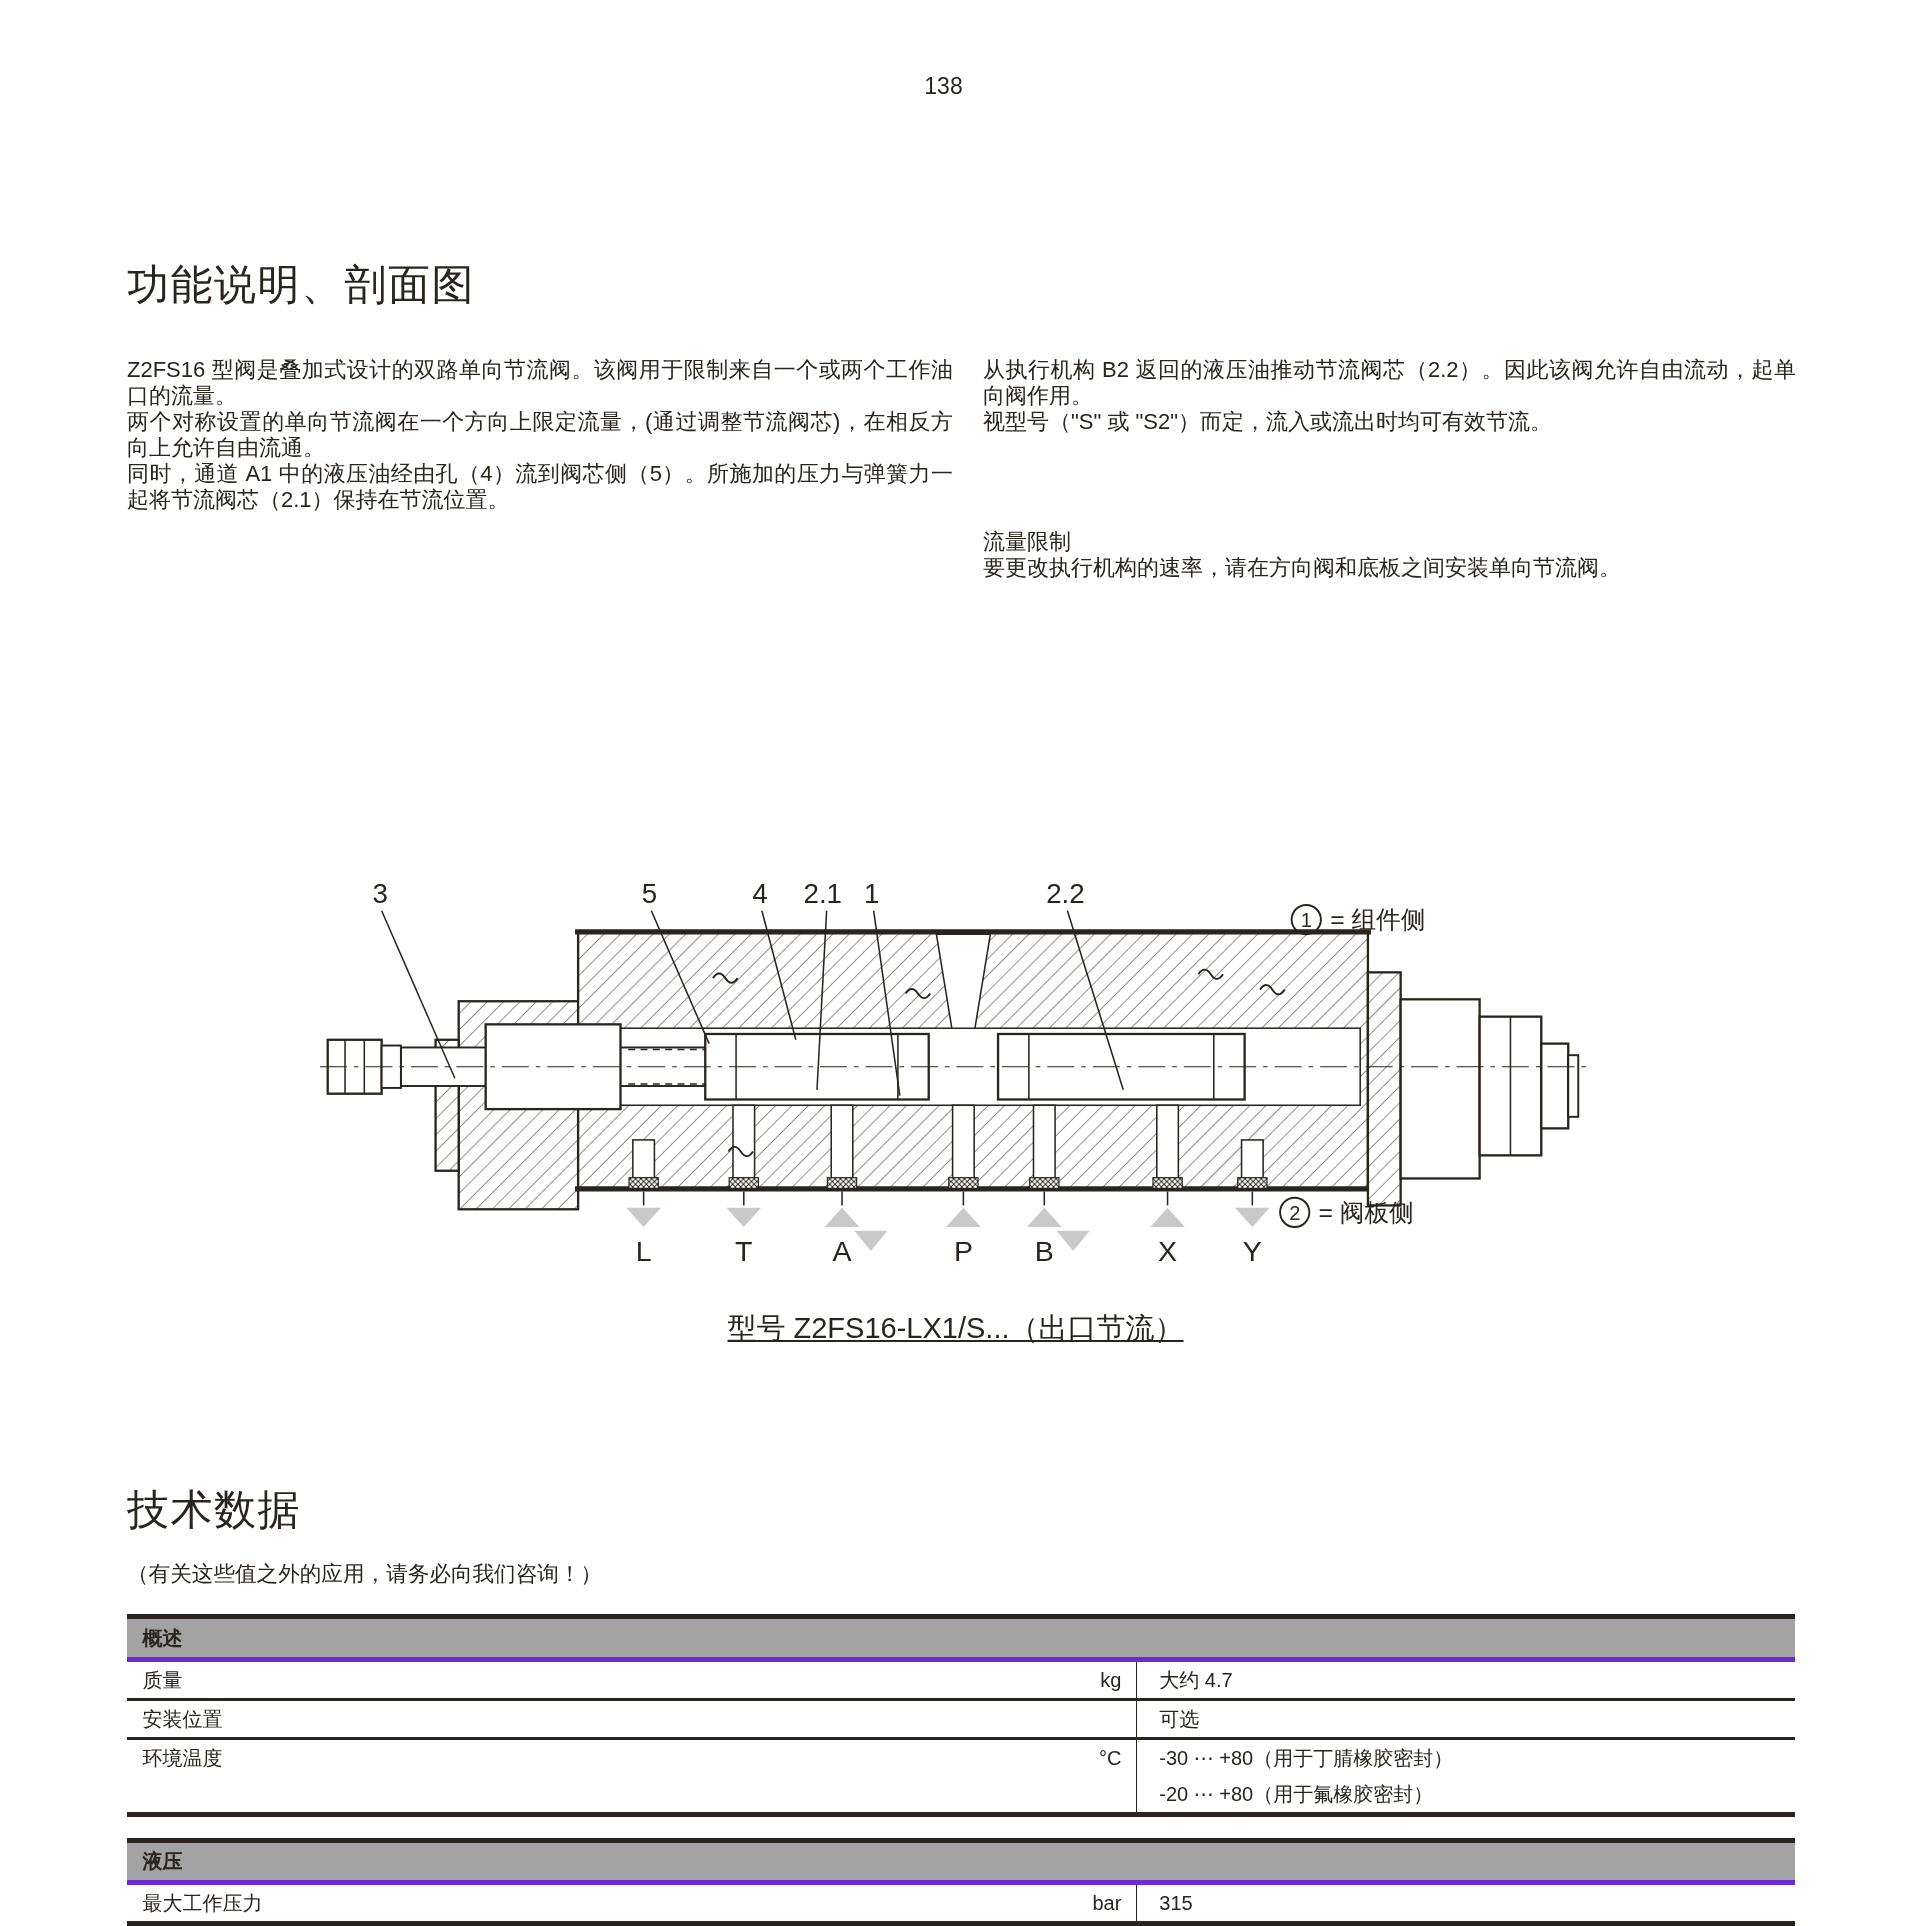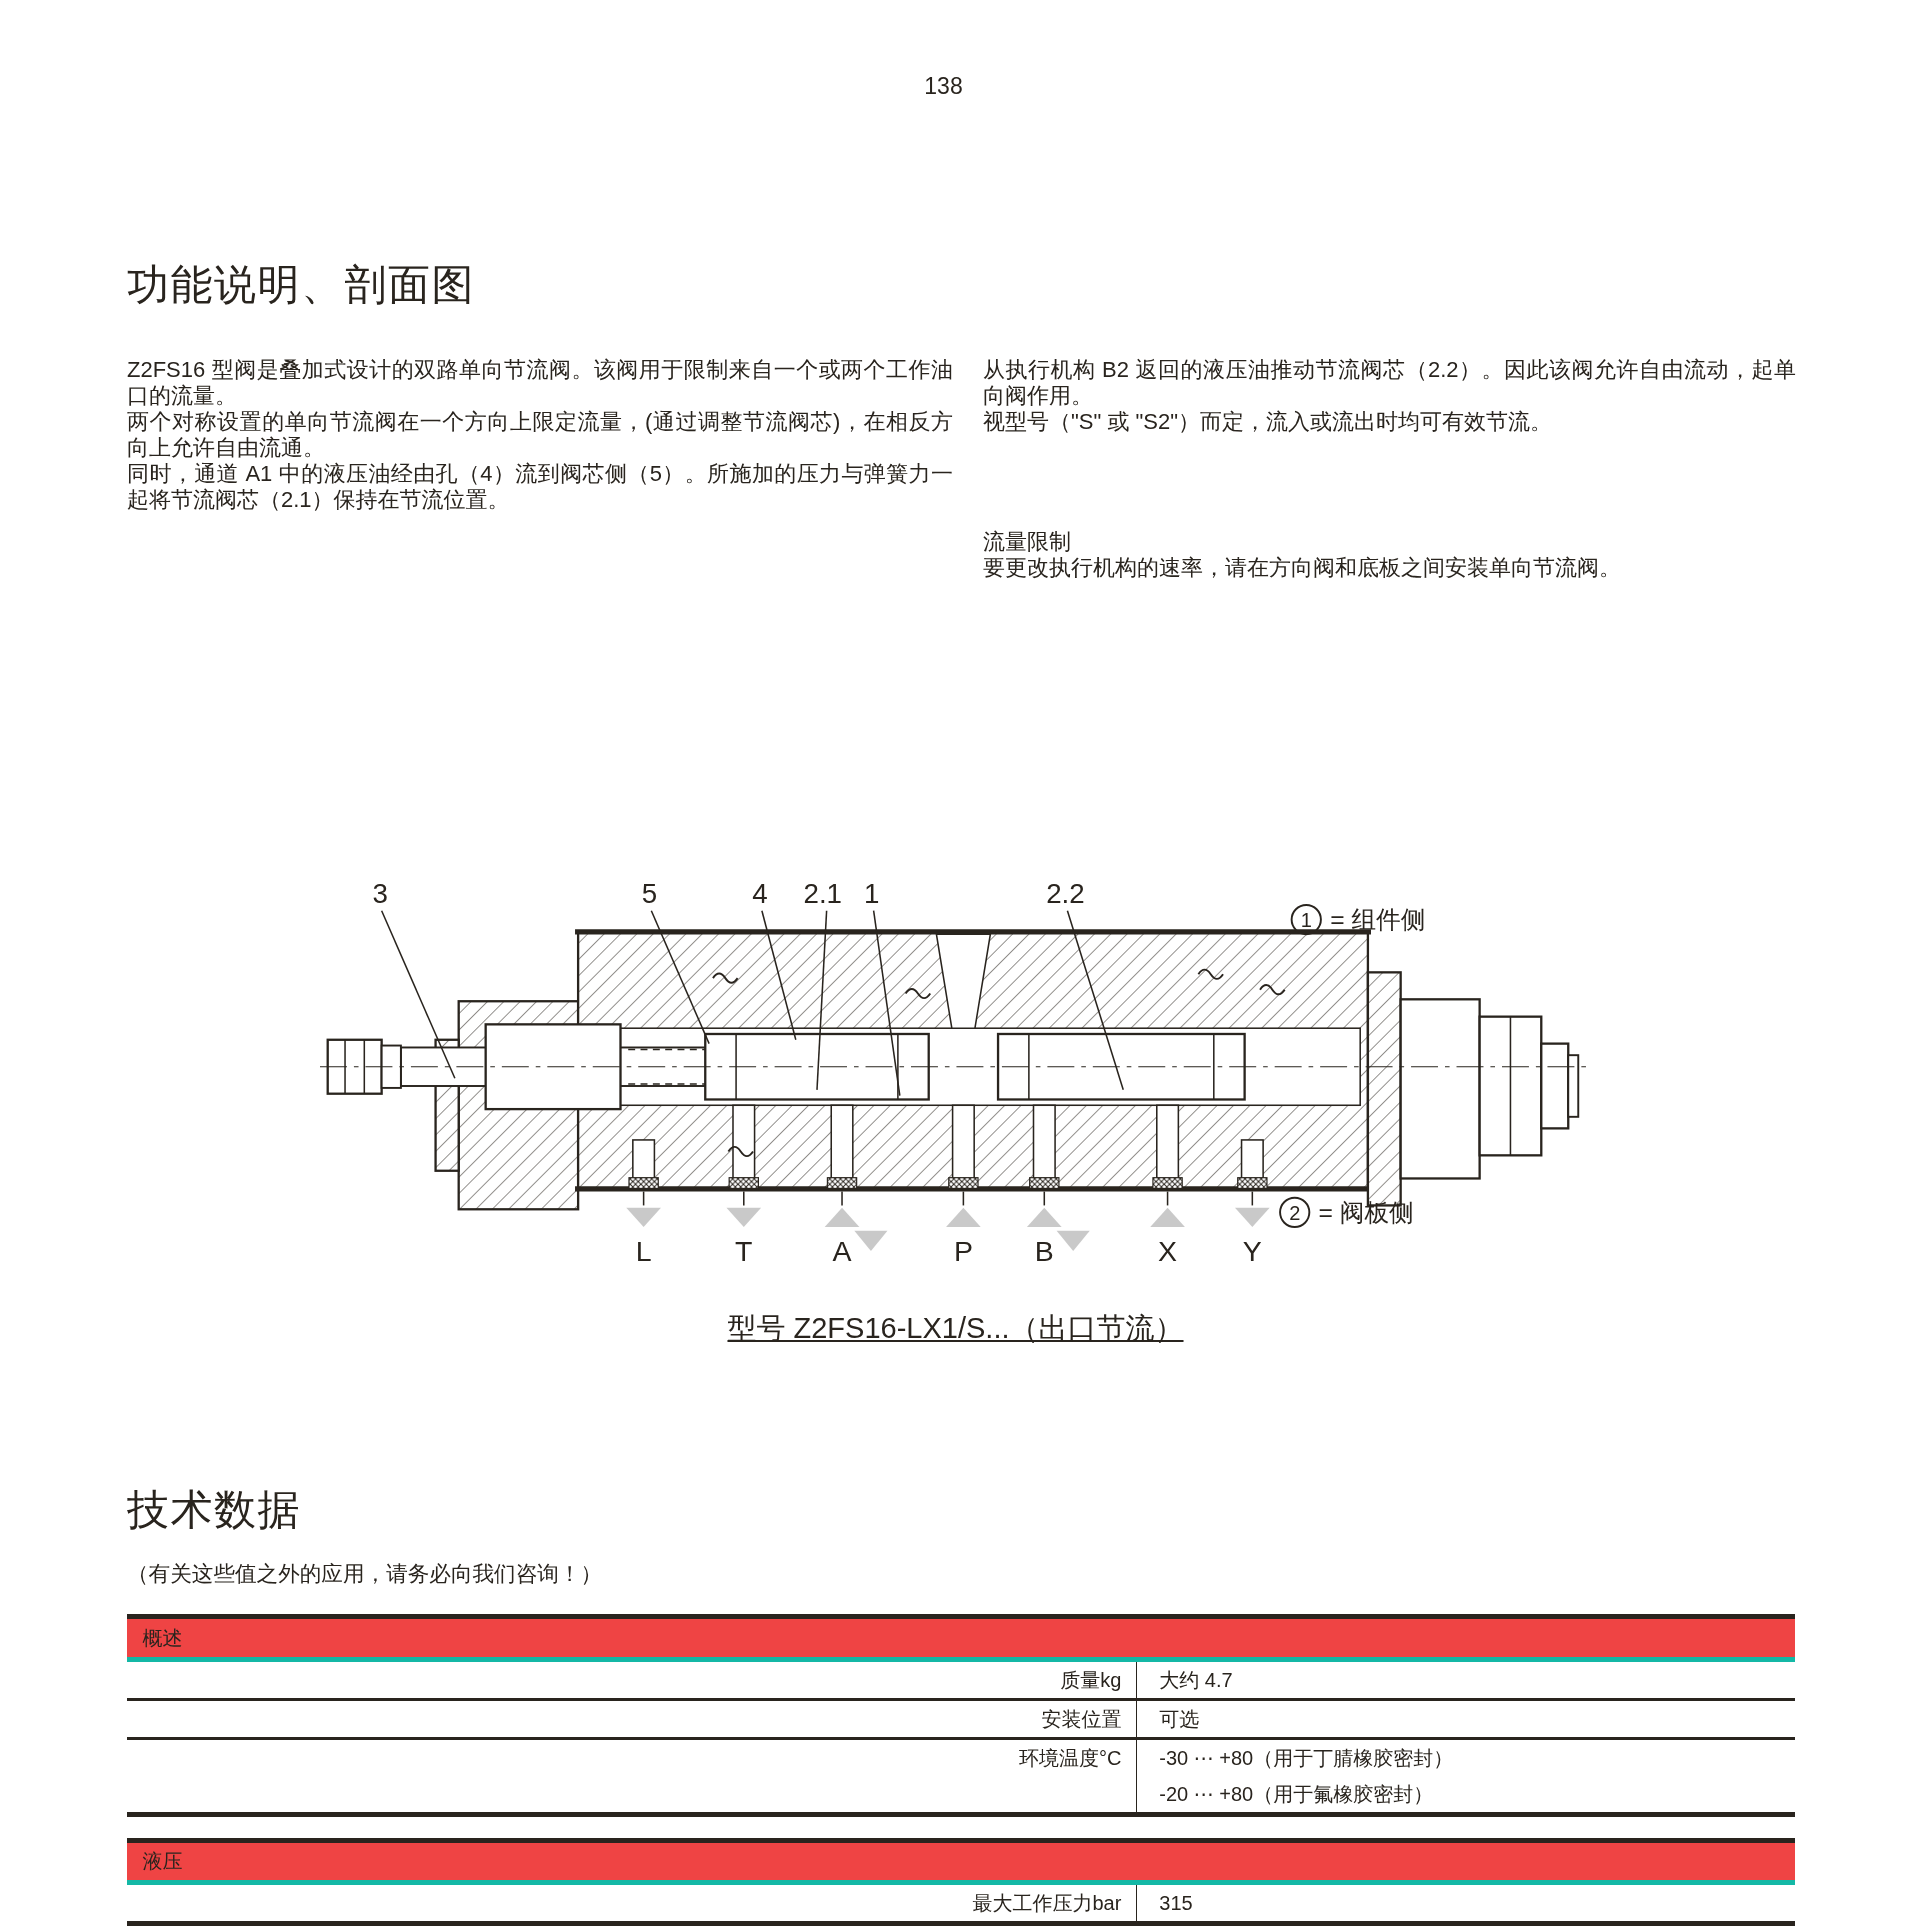--- a/index.html
+++ b/index.html
@@ -24,25 +24,25 @@
   #diagram-caption{left:0;top:1309px;width:1911px;text-align:center;font-size:29px;font-weight:500;text-decoration:underline;}
   text{fill:#29241e;}
   .plabel{font-size:72px;}
   .portlabel{font-size:74px;}
   .sidenote{font-size:64px;}
   .circdigit{font-size:52px;}
   
   #tables{left:127px;top:1614px;width:1668px;}
   .tbl{border-top:5px solid #29241e;border-bottom:5px solid #29241e;font-size:20px;}
   .tbl + .tbl{margin-top:21px;}
-  .tbl-header{background:#ef4444;padding:7.7px 15.4px;line-height:22.3px;font-weight:400;
-    border-bottom:5px solid #14b8a6;}
+  .tbl-header{background:#a3a3a3;padding:7.7px 15.4px;line-height:22.3px;font-weight:700;
+    border-bottom:5px solid #6d28d9;}
   .trow{display:flex;border-bottom:3.5px solid #29241e;}
   .trow:last-child{border-bottom:none;}
-  .tlbl{width:1009px;box-sizing:border-box;display:flex;justify-content:flex-end;
+  .tlbl{width:1009px;box-sizing:border-box;display:flex;justify-content:space-between;
     padding:0 14.6px 0 15.4px;}
   .tval{flex:1;border-left:1.2px solid #29241e;padding-left:22.3px;box-sizing:border-box;}
   .tline,.tlbl-text,.tunit{line-height:36px;}
   #footer{left:0;top:2418px;width:1911px;font-size:20px;}
 </style>
 </head>
 <body>
 
 <div id="page">
 

